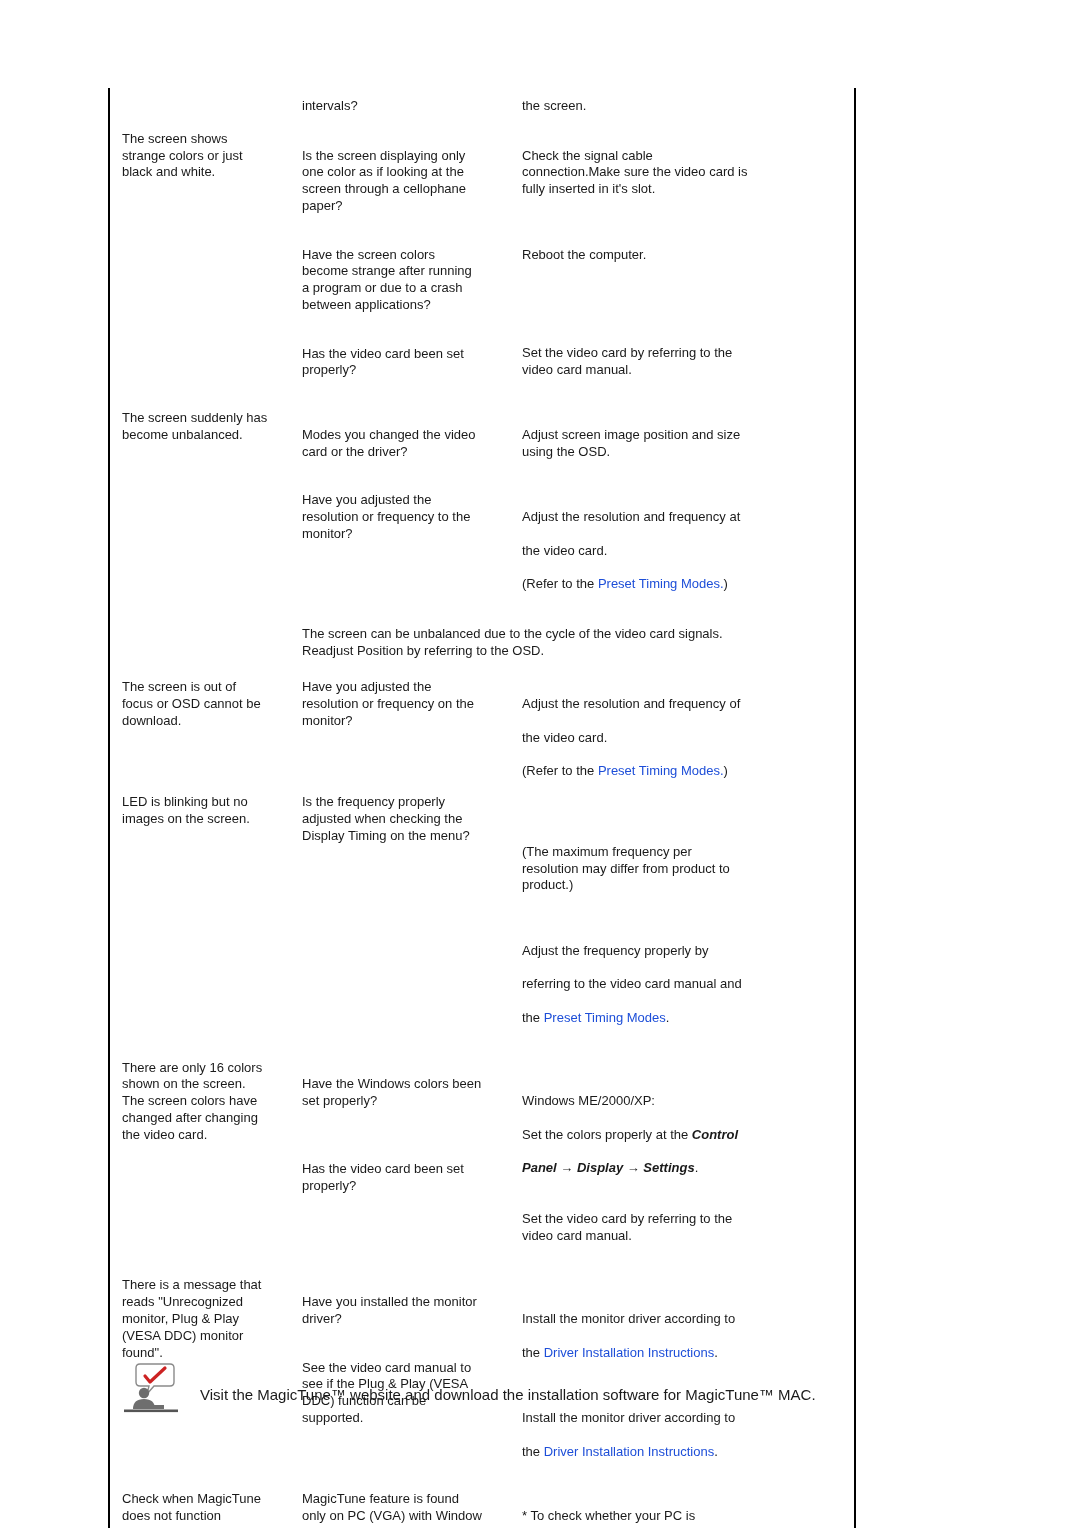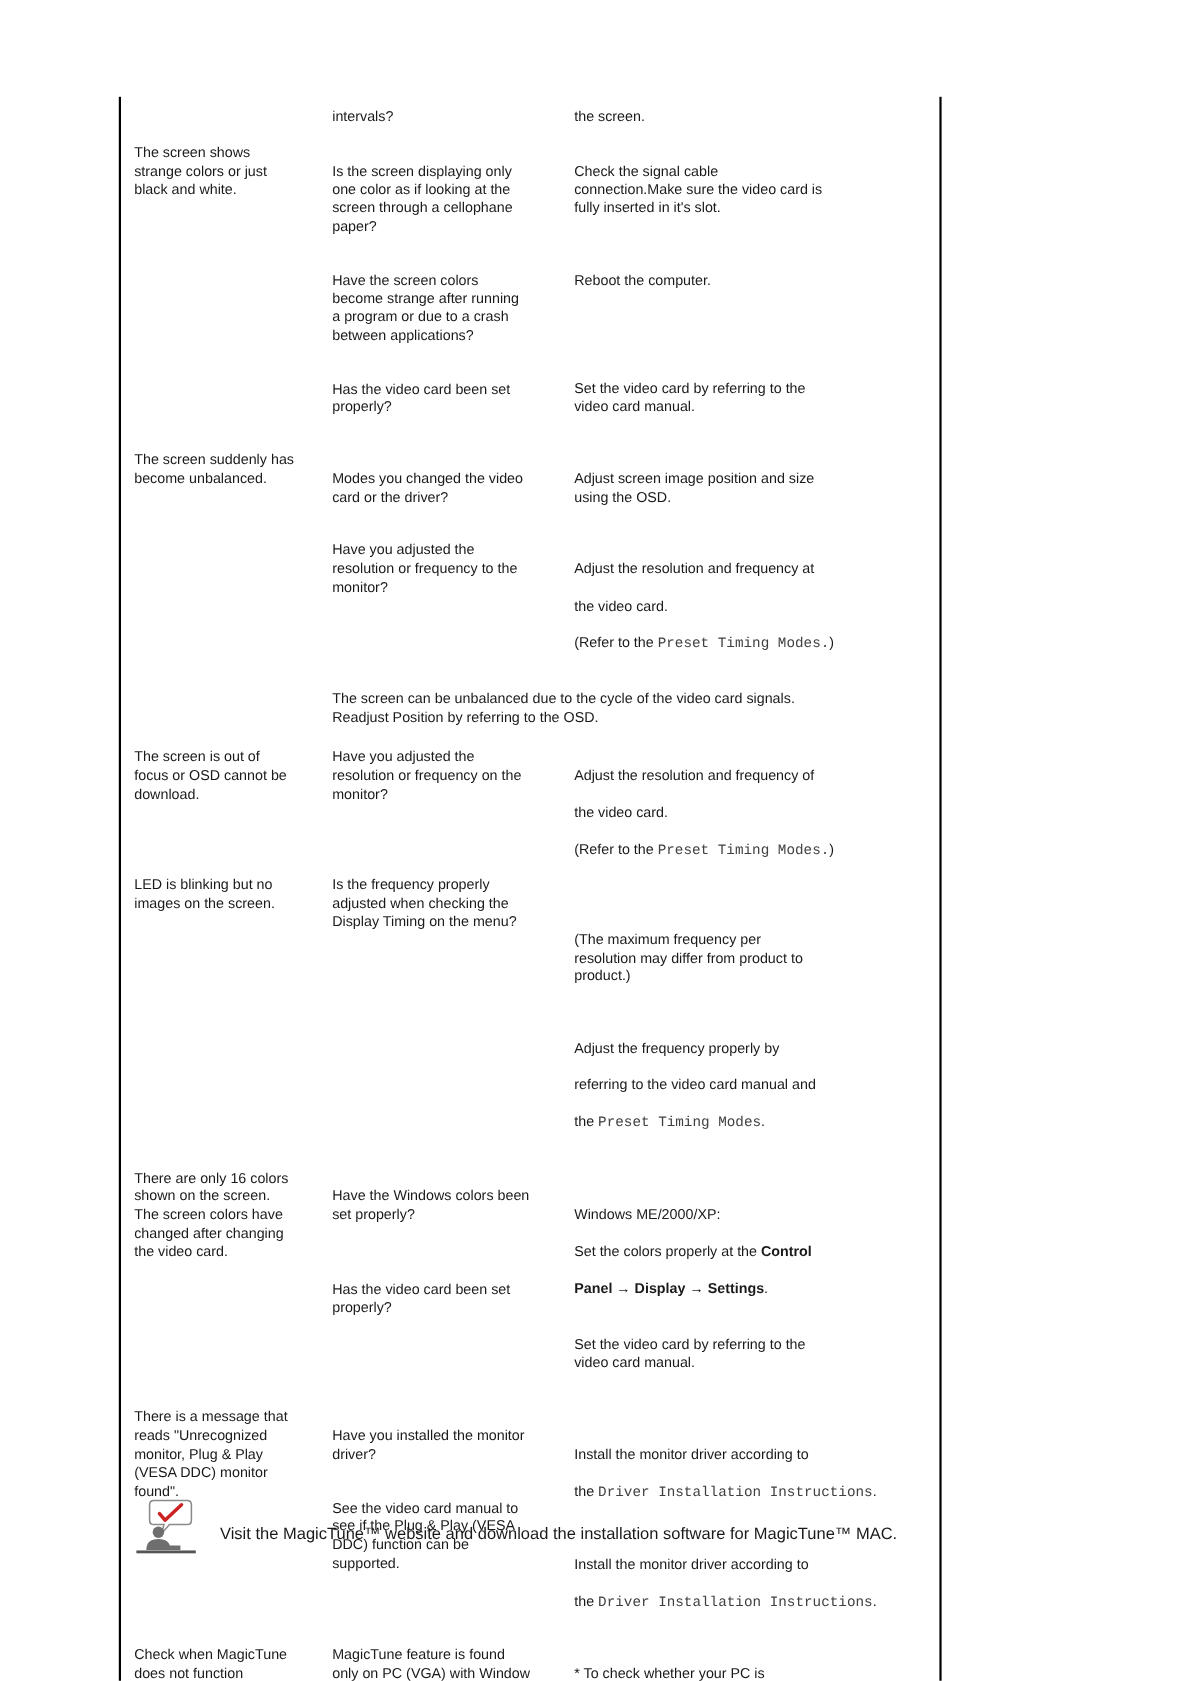--- a/index.html
+++ b/index.html
@@ -55,25 +55,24 @@
     padding-left: 10px;
   }
   .gap-top-14 { margin-top: 14px; }
   .gap-top-16 { margin-top: 16px; }
   .gap-top-20 { margin-top: 20px; }
 
   .blk { margin: 0; }
   .blk + .blk { margin-top: 15px; }
 
   a.lnk, .lnk {
-    color: #404040;
+    color: #1d4ed8;
     text-decoration: none;
-    font-family: Liberation Mono, monospace;
-  }
-  .bold { font-weight: bold; }
+  }
+  .bold { font-weight: bold; font-style: italic; }
 
   
   #footer-note {
     position: absolute;
     left: 108px;
     top: 1362px;
     width: 760px;
     display: flex;
     align-items: flex-start;
   }

